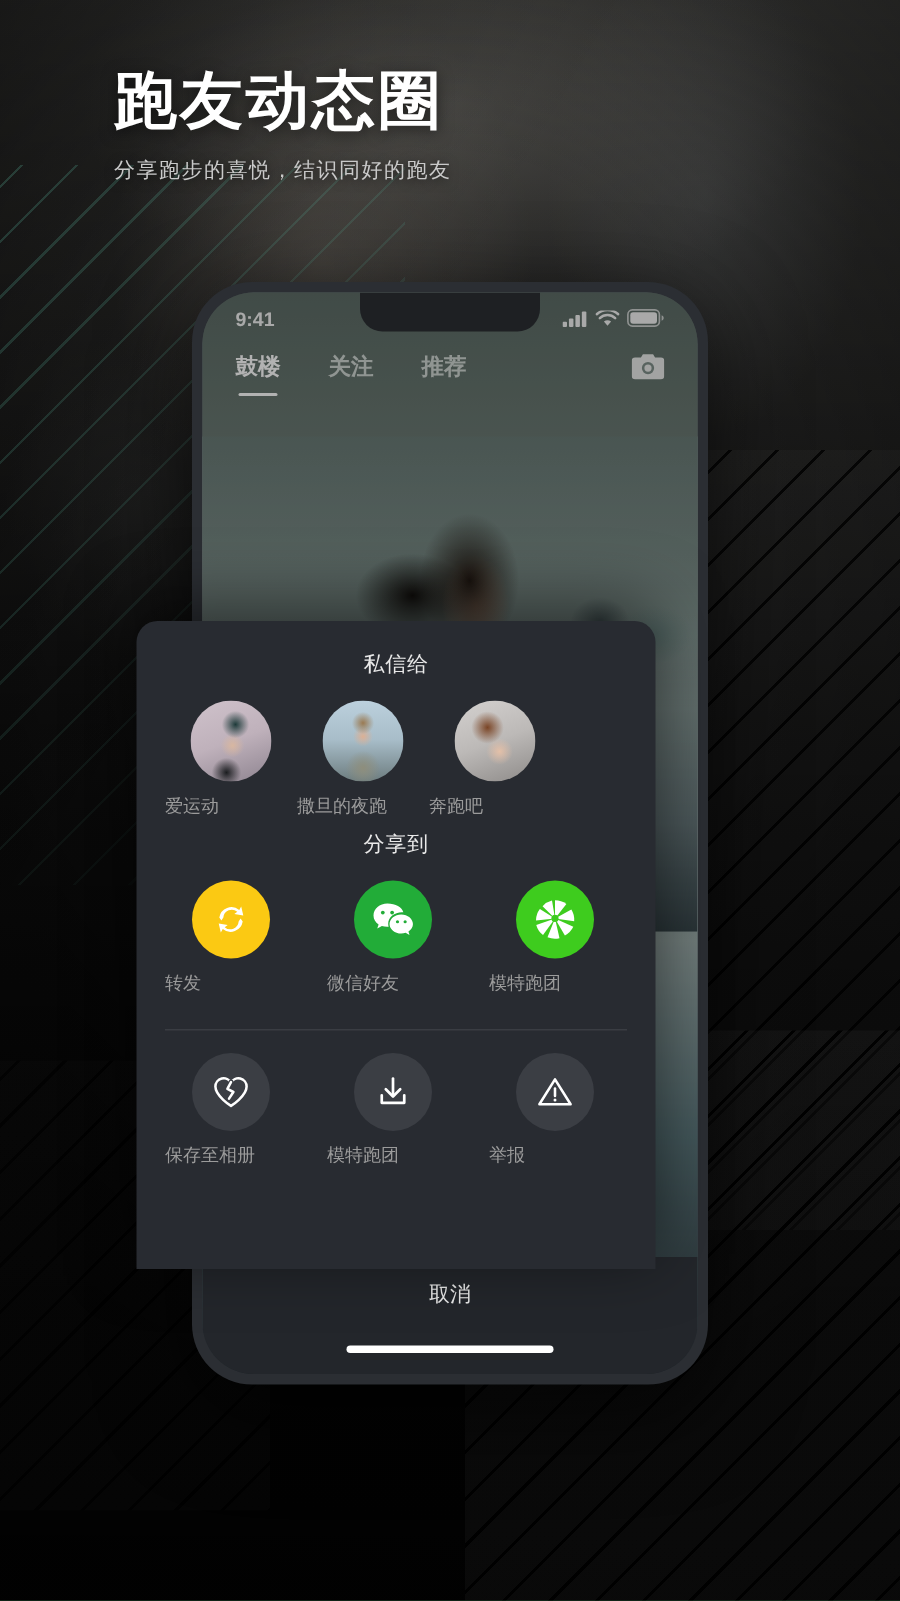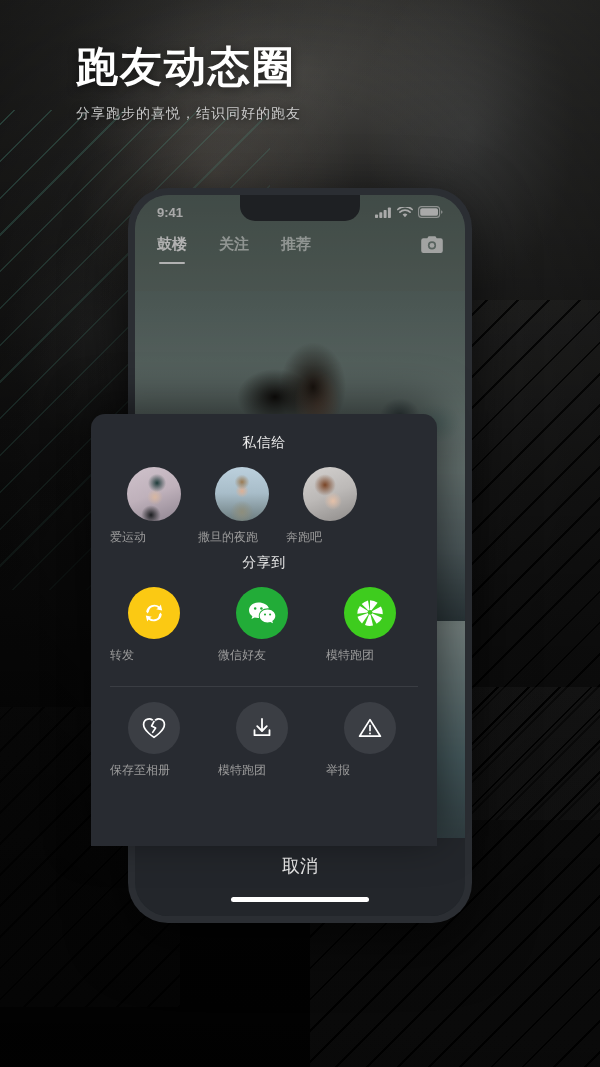--- a/index.html
+++ b/index.html
@@ -128,21 +128,21 @@
   }
   .home-indicator{
     position:absolute; left:50%; transform:translateX(-50%); bottom:14px;
     width:138px; height:5px; background:#ffffff; border-radius:3px; z-index:30;
   }
   .cancel-area{
     position:absolute; left:0; bottom:0; width:100%; height:78px; z-index:25;
     background:#23262b; display:flex; align-items:flex-start; justify-content:center;
     padding-top:16px;
   }
-  .cancel-label{ font-size:18px; color:#e8e8e8; }
+  .cancel-label{ font-size:14px; color:#e8e8e8; }
 
   
   .share-sheet{
     position:absolute; left:91px; top:414px; width:346px; height:432px;
     background:#282b31; border-radius:14px 14px 0 0;
     box-shadow:0 -10px 44px rgba(0,0,0,0.55); z-index:40; overflow:hidden;
   }
   .sheet-title{
     text-align:center; color:#e9e9e9; font-size:14px;
     margin-top:20px; letter-spacing:.5px;

